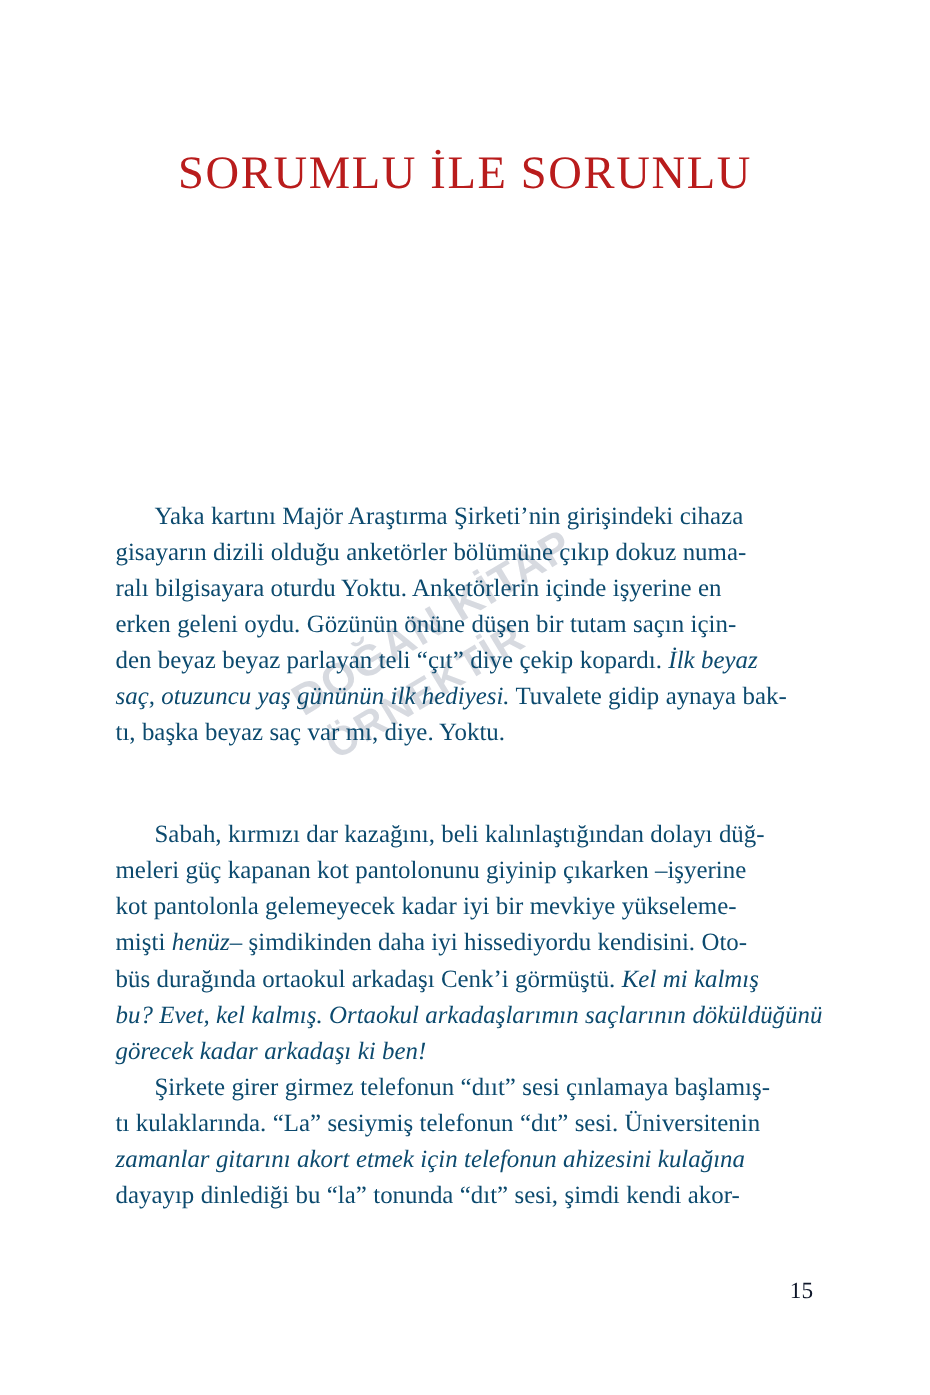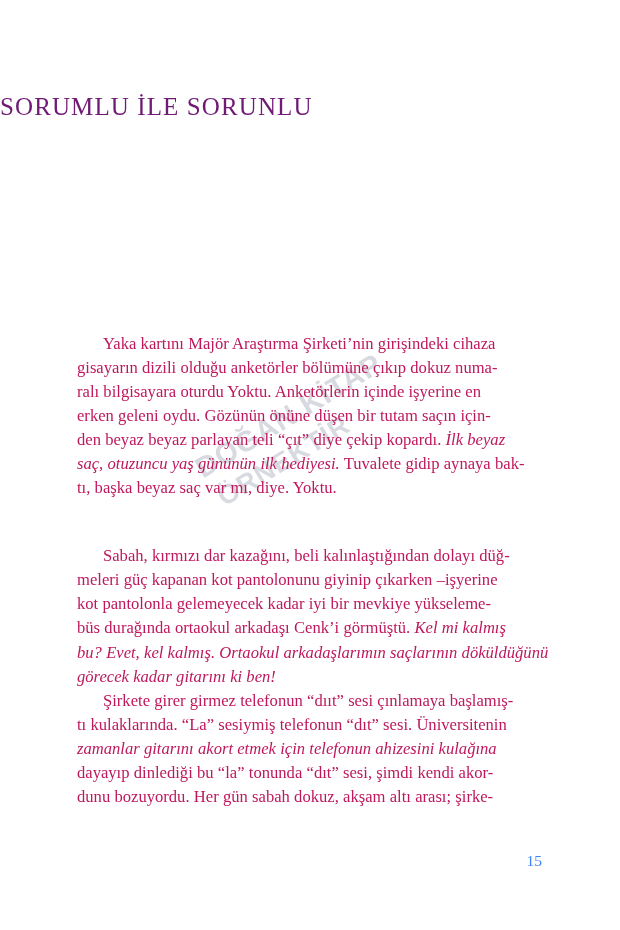--- a/index.html
+++ b/index.html
@@ -17,25 +17,26 @@
     font-family: "Liberation Serif", "DejaVu Serif", serif;
     color: #111111;
   }
 
   
   .chapter-title {
     position: absolute;
     left: 0;
     right: 0;
     top: 76px;
+    text-align: center;
     font-family: "Liberation Serif", "DejaVu Serif", serif;
-    font-size: 25px;
+    font-size: 31px;
     font-weight: 400;
     letter-spacing: 1.1px;
-    color: #701a75;
+    color: #b91c1c;
     white-space: nowrap;
   }
 
   
   .watermark {
     position: absolute;
     left: 150px;
     top: 336px;
     width: 300px;
     height: 160px;
@@ -73,21 +74,21 @@
     width: 466px;
     z-index: 1;
   }
 
   .para {
     margin: 0;
     font-size: 16.6px;
     line-height: 24.05px;
     text-align: justify;
     text-align-last: left;
-    color: #be185d;
+    color: #0c4a6e;
     word-spacing: 0.1px;
   }
   .para + .para {
     margin-top: 0;
   }
   .para .indent {
     display: inline-block;
     width: 26px;
   }
   .para i, .para .it {
@@ -99,21 +100,21 @@
     display: block;
     white-space: pre;
   }
 
   
   .folio {
     position: absolute;
     right: 78px;
     top: 852px;
     font-size: 15.5px;
-    color: #3b82f6;
+    color: #0f172a;
     font-family: "Liberation Serif", "DejaVu Serif", serif;
   }
 </style>
 </head>
 <body>
 
 <div class="page">
 
   <h1 class="chapter-title">SORUMLU İLE SORUNLU</h1>
 
@@ -129,28 +130,28 @@
         <span class="line" style="display: block; white-space: pre;">ralı bilgisayara oturdu Yoktu. Anketörlerin içinde işyerine en</span>
         <span class="line" style="display: block; white-space: pre;">erken geleni oydu. Gözünün önüne düşen bir tutam saçın için-</span>
         <span class="line" style="display: block; white-space: pre;">den beyaz beyaz parlayan teli “çıt” diye çekip kopardı. <i class="it">İlk beyaz</i></span>
         <span class="line" style="display: block; white-space: pre;"><i class="it">saç, otuzuncu yaş gününün ilk hediyesi.</i> Tuvalete gidip aynaya bak-</span>
         <span class="line">tı, başka beyaz saç var mı, diye. Yoktu.</span>
       </p>
       <p class="para">
         <span class="line" style="display: block; white-space: pre; margin-top: 44px;"><span class="indent"></span>Sabah, kırmızı dar kazağını, beli kalınlaştığından dolayı düğ-</span>
         <span class="line" style="display: block; white-space: pre;">meleri güç kapanan kot pantolonunu giyinip çıkarken –işyerine</span>
         <span class="line" style="display: block; white-space: pre;">kot pantolonla gelemeyecek kadar iyi bir mevkiye yükseleme-</span>
+        <span class="line" style="display: block; white-space: pre;">mişti <i class="it">henüz</i>– şimdikinden daha iyi hissediyordu kendisini. Oto-</span>
         <span class="line" style="display: block; white-space: pre;">büs durağında ortaokul arkadaşı Cenk’i görmüştü. <i class="it">Kel mi kalmış</i></span>
         <span class="line" style="display: block; white-space: pre;"><i class="it">bu? Evet, kel kalmış. Ortaokul arkadaşlarımın saçlarının döküldüğünü</i></span>
-        <span class="line"><i class="it">görecek kadar gitarını ki ben!</i></span>
+        <span class="line"><i class="it">görecek kadar arkadaşı ki ben!</i></span>
       </p>
       <p class="para">
         <span class="line" style="display: block; white-space: pre;"><span class="indent"></span>Şirkete girer girmez telefonun “dııt” sesi çınlamaya başlamış-</span>
         <span class="line" style="display: block; white-space: pre;">tı kulaklarında. “La” sesiymiş telefonun “dıt” sesi. Üniversitenin</span>
         <span class="line" style="display: block; white-space: pre; font-style: italic;">zamanlar gitarını akort etmek için telefonun ahizesini kulağına</span>
         <span class="line" style="display: block; white-space: pre;">dayayıp dinlediği bu “la” tonunda “dıt” sesi, şimdi kendi akor-</span>
-        <span class="line">dunu bozuyordu. Her gün sabah dokuz, akşam altı arası; şirke-</span>
       </p>
     </div>
 
   <div class="folio">15</div>
 
 </div>
 
 </body></html>

